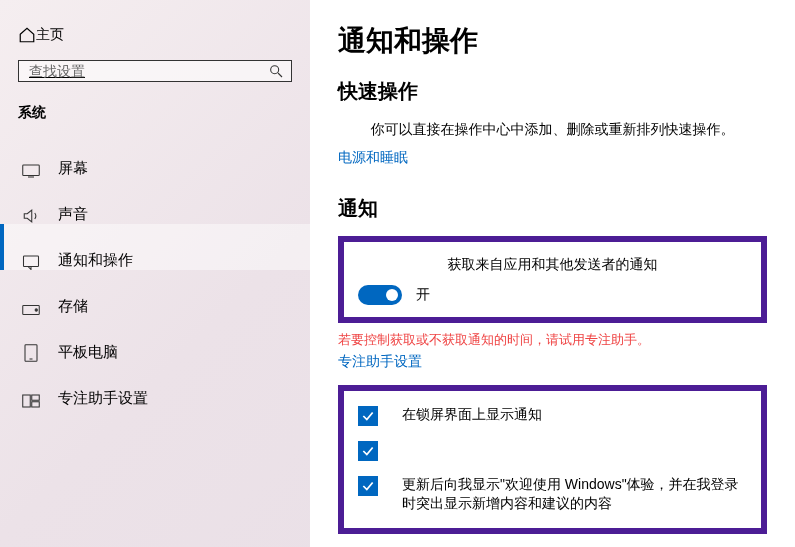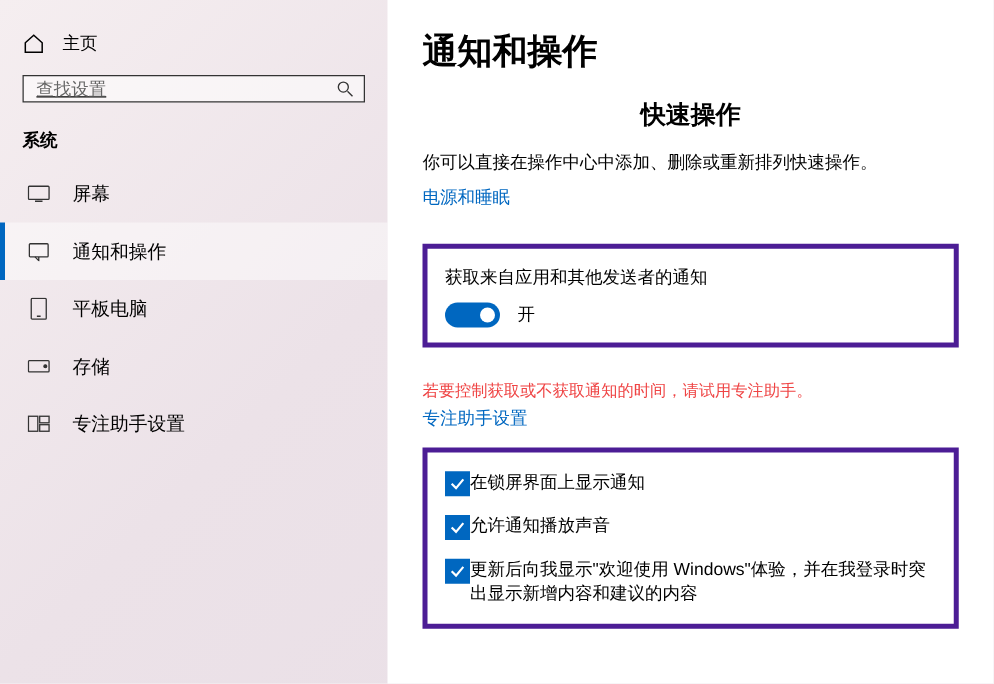--- a/index.html
+++ b/index.html
@@ -15,21 +15,20 @@
 }
 .sidebar {
   width: 310px;
   padding-top: 18px;
   flex-shrink: 0;
 }
 .home-row {
   display: flex;
   align-items: flex-start;
   padding: 8px 18px 12px 18px;
-  gap: 14px;
 }
 .home-row .label { font-size: 14px; }
 .search-wrap {
   margin: 4px 18px 16px 18px;
   position: relative;
 }
 .search-input {
   width: 100%;
   height: 22px;
   border: 1px solid #333;
@@ -47,63 +46,63 @@
   transform: translateY(-50%);
   color: #333;
 }
 .group-title {
   font-weight: 600;
   font-size: 14px;
   padding: 6px 18px 10px 18px;
 }
 .nav-item {
   display: flex;
-  align-items: center;
+  align-items: flex-end;
   gap: 18px;
   height: 46px;
   padding: 0 18px;
   cursor: pointer;
   border-left: 4px solid transparent;
 }
 .nav-item.active {
   background: rgba(255,255,255,0.45);
   border-left: 4px solid #0067c0;
 }
 .nav-item .ic { width: 18px; display: flex; justify-content: center; color: #333; }
 .nav-item .label { font-size: 15px; }
 .main {
   flex: 1;
   background: #fff;
   padding: 22px 28px 0 28px;
   overflow: hidden;
 }
 h1 { font-size: 28px; font-weight: 600; margin-bottom: 18px; }
-h2 { font-size: 20px; font-weight: 600; margin-bottom: 14px; margin-top: 4px; text-align: center; }
-.para { font-size: 14px; margin-bottom: 10px; line-height: 1.45; }
+h2 { font-size: 20px; font-weight: 600; margin-bottom: 14px; margin-top: 4px; }
+.para { font-size: 14px; margin-bottom: 10px; line-height: 1.45; text-align: center; }
 .link { color: #0067c0; text-decoration: none; font-size: 14px; cursor: pointer; }
 .section { margin-bottom: 28px; }
 .box-red {
-  border: 4px solid #4c1d95;
+  border: 6px solid #4c1d95;
   padding: 12px 14px 12px 14px;
-  margin-bottom: 26px;
+  margin-bottom: 8px;
 }
 .box-red.large { padding: 14px 14px 0 14px; }
 .toggle-row { display: flex; align-items: center; gap: 14px; margin-top: 8px; }
 .toggle {
   width: 44px; height: 20px; border-radius: 10px;
   background: #0067c0; position: relative; cursor: pointer;
 }
 .toggle .knob {
   width: 12px; height: 12px; border-radius: 50%;
   background: #fff; position: absolute; right: 4px; top: 4px;
 }
 .toggle-label { font-size: 14px; }
 .hint { font-size: 13px; color: #ef4444; margin-bottom: 4px; line-height: 1.4; }
 .check-row {
-  display: flex; align-items: flex-start; gap: 0;
+  display: flex; align-items: flex-start; gap: 24px;
   margin-bottom: 14px;
 }
 .checkbox {
   width: 20px; height: 20px; background: #0067c0; flex-shrink: 0;
   display: flex; align-items: center; justify-content: center;
   cursor: pointer; margin-top: 1px;
 }
 .checkbox svg { stroke: #fff; }
 .check-label { font-size: 14px; line-height: 1.4; }
 svg { display: block; }
@@ -136,51 +135,60 @@
   <div class="nav-item">
     <span class="ic">
         <svg width="18" height="14" viewBox="0 0 24 18" fill="none" stroke="currentColor" stroke-width="1.4">
           <rect x="1" y="1" width="22" height="14" rx="1"></rect>
           <line x1="8" y1="17" x2="16" y2="17"></line>
         </svg>
       </span>
     <span class="label">屏幕</span>
   </div>
 
+  <div class="nav-item">
+    <span class="ic">
+        <svg width="18" height="16" viewBox="0 0 24 20" fill="none" stroke="currentColor" stroke-width="1.4">
+          <path d="M3 7 H7 L13 2 V18 L7 13 H3 Z"></path>
+          <path d="M17 6 Q20 10 17 14"></path>
+        </svg>
+      </span>
+    <span class="label">声音</span>
+  </div>
 
   <div class="nav-item active">
     <span class="ic">
         <svg width="18" height="16" viewBox="0 0 24 20" fill="none" stroke="currentColor" stroke-width="1.4">
           <rect x="2" y="2" width="20" height="14" rx="1"></rect>
           <path d="M8 16 L12 20 L12 16"></path>
         </svg>
       </span>
     <span class="label">通知和操作</span>
   </div>
 
 
 
   <div class="nav-item">
     <span class="ic">
+        <svg width="18" height="12" viewBox="0 0 24 14" fill="none" stroke="currentColor" stroke-width="1.4">
+          <rect x="1" y="1" width="22" height="12" rx="1"></rect>
+          <circle cx="19" cy="7" r="1.5" fill="currentColor"></circle>
+        </svg>
+      </span>
+    <span class="label">存储</span>
+  </div>
+
+  <div class="nav-item">
+    <span class="ic">
         <svg width="16" height="18" viewBox="0 0 20 24" fill="none" stroke="currentColor" stroke-width="1.4">
           <rect x="2" y="1" width="16" height="22" rx="1"></rect>
           <line x1="8" y1="20" x2="12" y2="20"></line>
         </svg>
       </span>
     <span class="label">平板电脑</span>
-  </div>
-
-  <div class="nav-item">
-    <span class="ic">
-        <svg width="18" height="12" viewBox="0 0 24 14" fill="none" stroke="currentColor" stroke-width="1.4">
-          <rect x="1" y="1" width="22" height="12" rx="1"></rect>
-          <circle cx="19" cy="7" r="1.5" fill="currentColor"></circle>
-        </svg>
-      </span>
-    <span class="label">存储</span>
   </div>
 
   <div class="nav-item">
     <span class="ic">
         <svg width="18" height="14" viewBox="0 0 24 18" fill="none" stroke="currentColor" stroke-width="1.4">
           <rect x="1" y="1" width="10" height="16"></rect>
           <rect x="13" y="1" width="10" height="7"></rect>
           <rect x="13" y="10" width="10" height="7"></rect>
         </svg>
       </span>
@@ -191,20 +199,21 @@
 <div class="main">
   <h1>通知和操作</h1>
 
   <div class="section">
     <h2>快速操作</h2>
     <p class="para">你可以直接在操作中心中添加、删除或重新排列快速操作。</p>
     <a class="link">电源和睡眠</a>
   </div>
 
   <div class="section">
+    <h2>通知</h2>
 
     <div class="box-red">
       <div class="para">获取来自应用和其他发送者的通知</div>
       <div class="toggle-row">
         <div class="toggle">
             <div class="knob"></div>
           </div>
         <span class="toggle-label">开</span>
       </div>
     </div>
@@ -220,21 +229,20 @@
             </svg>
           </div>
         <div class="check-label">在锁屏界面上显示通知</div>
       </div>
       <div class="check-row">
         <div class="checkbox">
             <svg width="14" height="14" viewBox="0 0 24 24" fill="none" stroke-width="3">
               <polyline points="4,12 10,18 20,6"></polyline>
             </svg>
           </div>
-        <div class="check-label">允许通知播放声音</div>
       </div>
       <div class="check-row">
         <div class="checkbox">
             <svg width="14" height="14" viewBox="0 0 24 24" fill="none" stroke-width="3">
               <polyline points="4,12 10,18 20,6"></polyline>
             </svg>
           </div>
         <div class="check-label">更新后向我显示"欢迎使用 Windows"体验，并在我登录时突出显示新增内容和建议的内容</div>
       </div>
 

